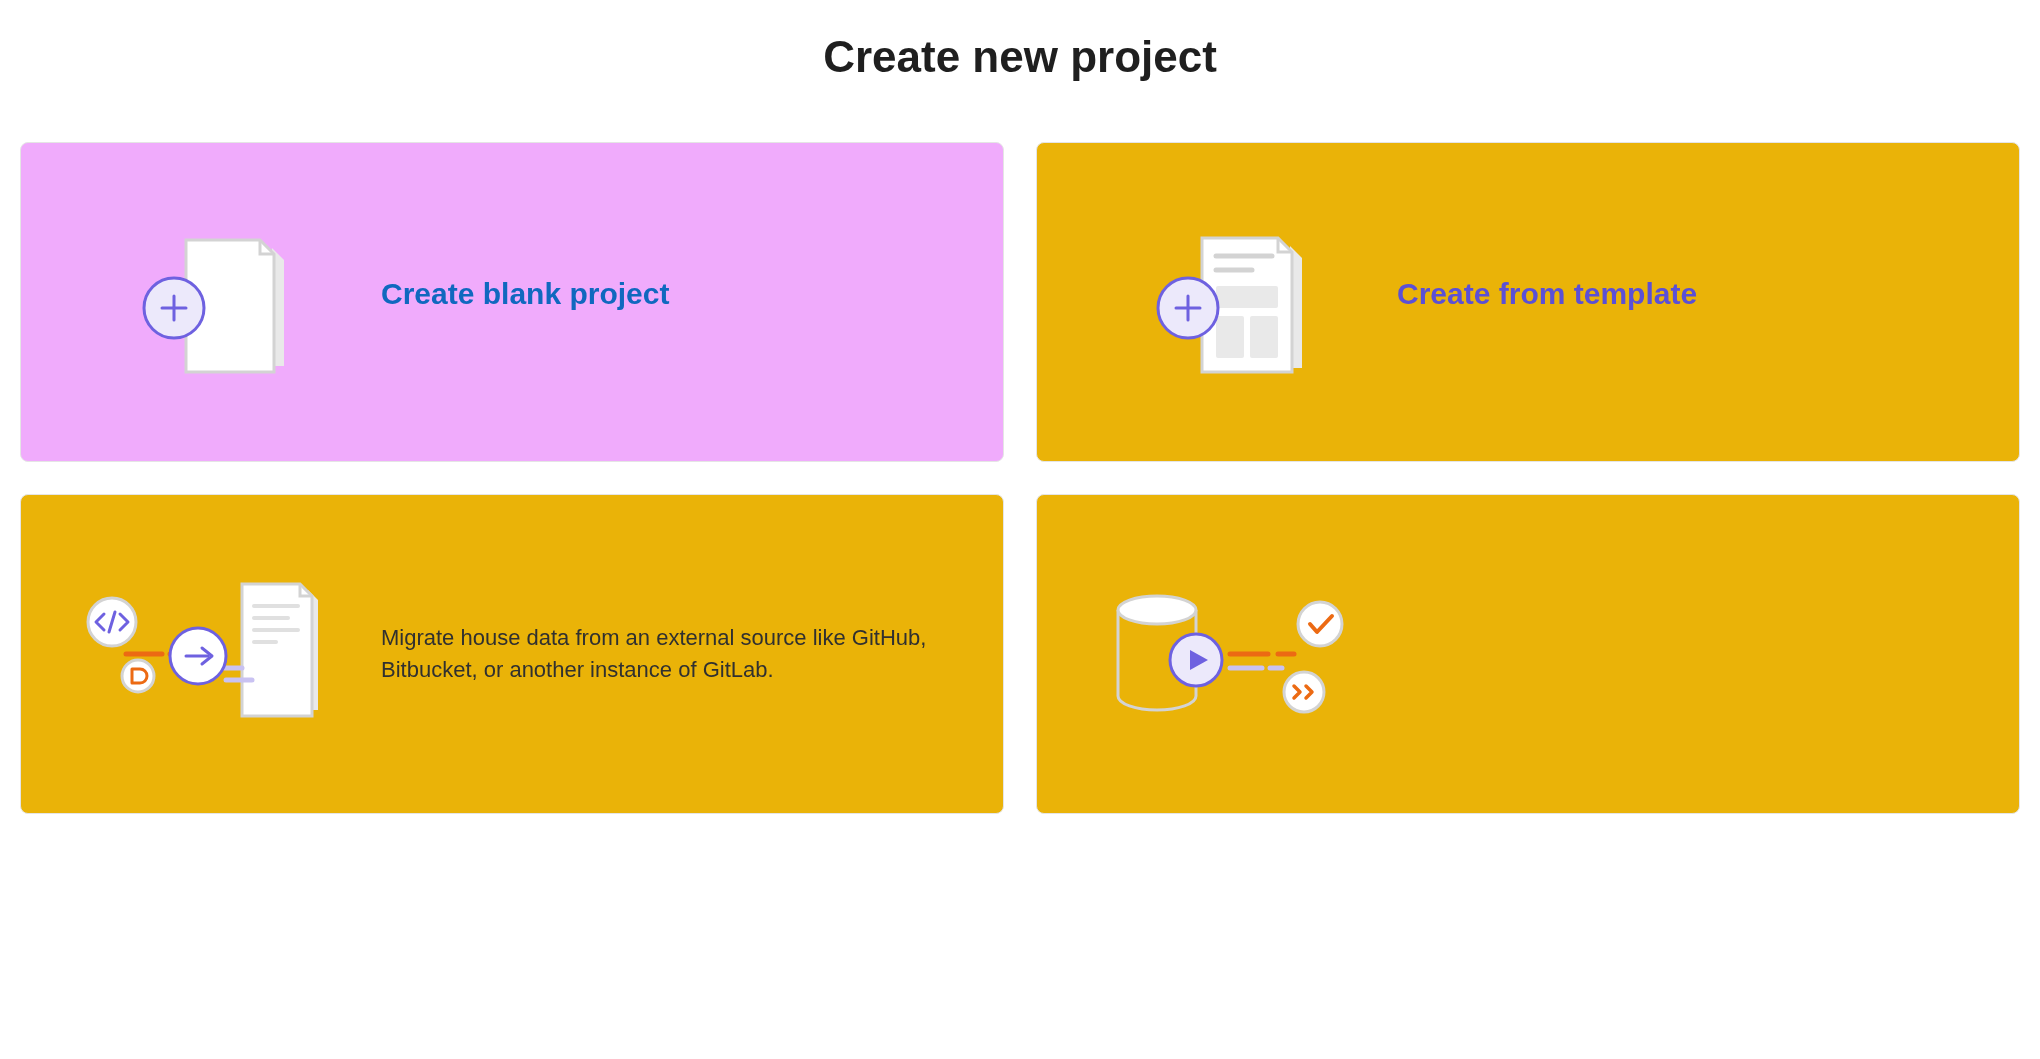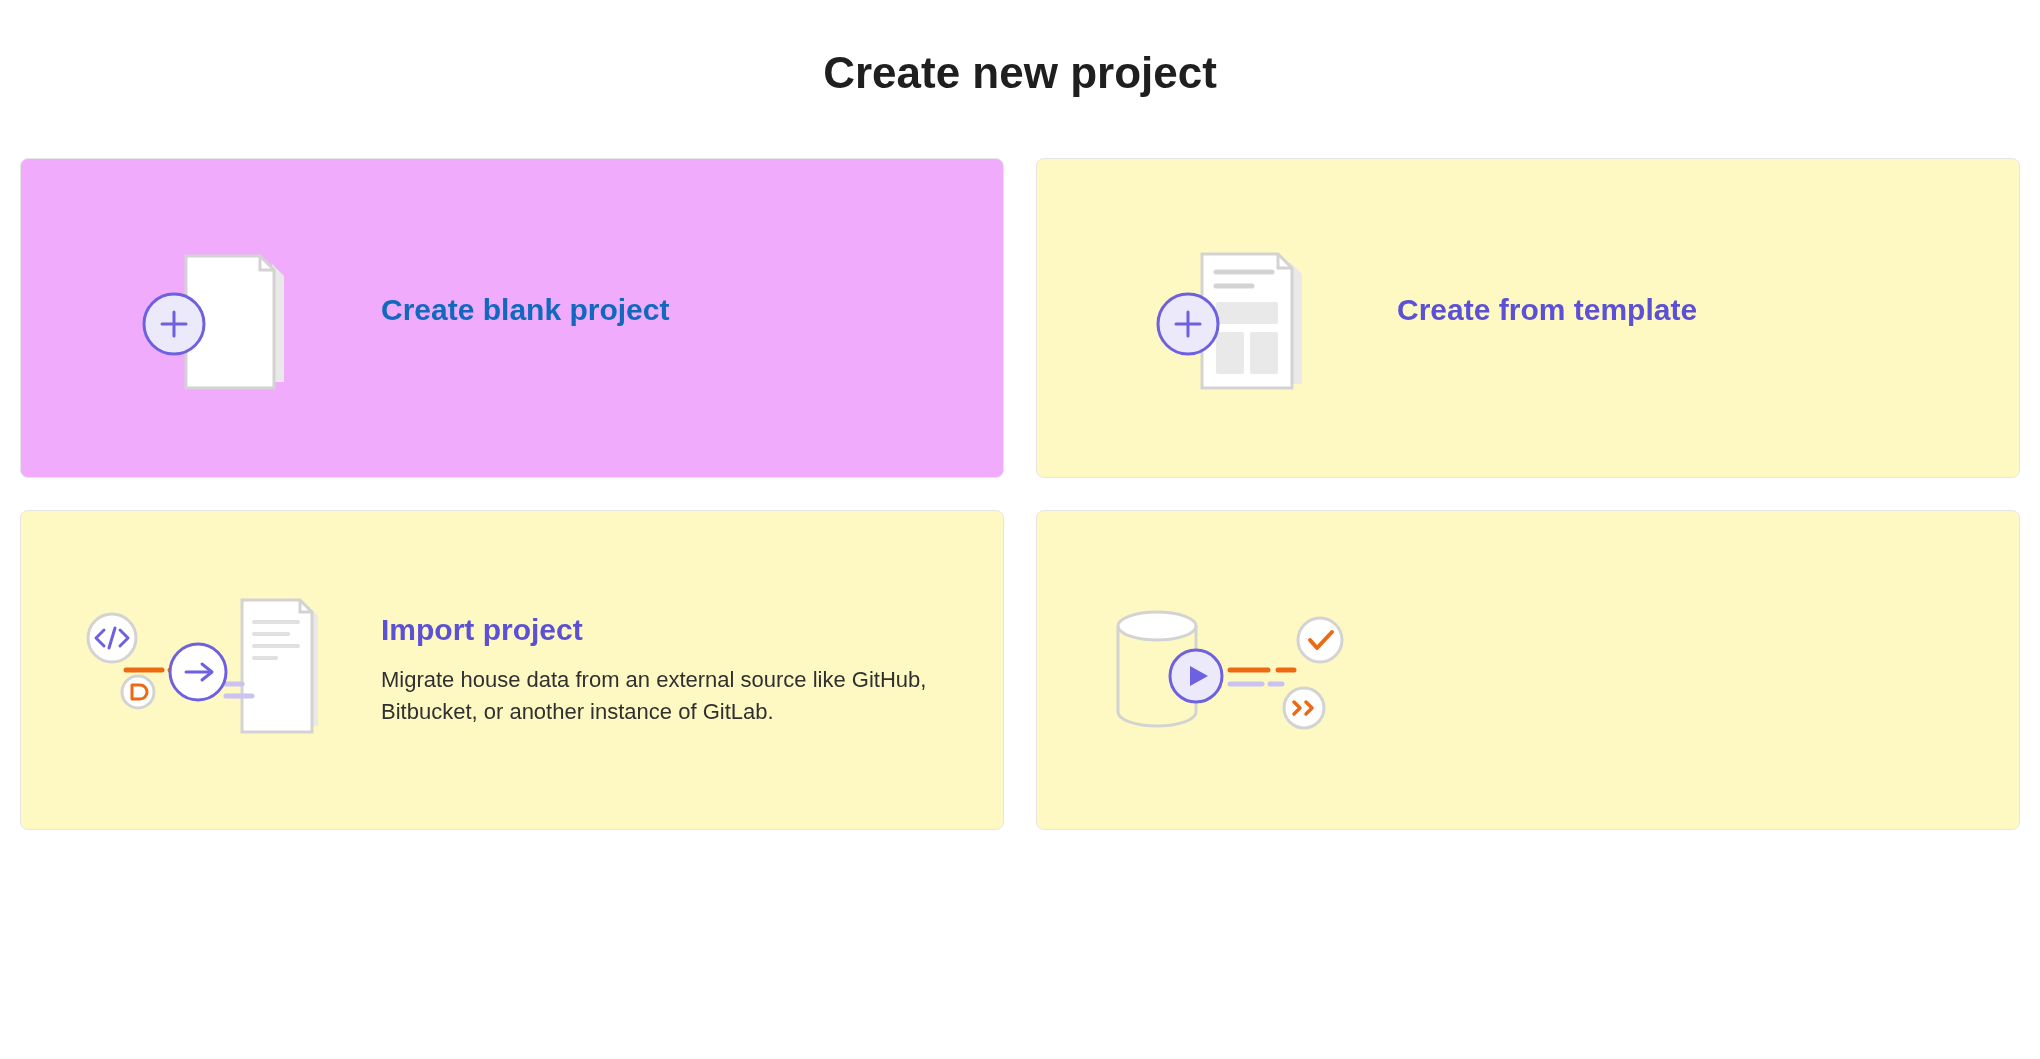--- a/index.html
+++ b/index.html
@@ -6,21 +6,21 @@
   html, body { width: 100%; height: 100%; }
   body {
     font-family: -apple-system, BlinkMacSystemFont, "Segoe UI", Helvetica, Arial, sans-serif;
     background: #ffffff;
     color: #303030;
     -webkit-font-smoothing: antialiased;
   }
   .page {
     width: 2040px;
     margin: 0 auto;
-    padding: 28px 20px 60px 20px;
+    padding: 12px 20px 60px 20px;
   }
   h1.page-title {
     text-align: center;
     font-size: 44px;
     font-weight: 700;
     color: #1f1f1f;
     margin: 20px 0 60px 0;
   }
   .grid {
     display: grid;
@@ -28,21 +28,21 @@
     gap: 32px;
   }
   .card {
     border: 1px solid #e5e5e5;
     border-radius: 8px;
     padding: 46px 50px 46px 40px;
     display: flex;
     align-items: center;
     min-height: 320px;
     cursor: pointer;
-    background: #fef9c3;
+    background: #eab308;
     transition: background .1s;
   }
   .card.hover {
     background: #f0abfc;
   }
   .illus {
     flex: 0 0 310px;
     height: 210px;
     display: flex;
     align-items: center;
@@ -136,21 +136,20 @@
           <line x1="104" y1="90" x2="120" y2="90" stroke="#ec6a13" stroke-width="5" stroke-linecap="round"></line>
           <line x1="150" y1="104" x2="176" y2="104" stroke="#c9c2f2" stroke-width="5" stroke-linecap="round"></line>
           <line x1="160" y1="116" x2="186" y2="116" stroke="#c9c2f2" stroke-width="5" stroke-linecap="round"></line>
 
           <circle cx="132" cy="92" r="28" fill="#ffffff" stroke="#6e61e0" stroke-width="3"></circle>
           <line x1="120" y1="92" x2="142" y2="92" stroke="#6e61e0" stroke-width="3" stroke-linecap="round"></line>
           <path d="M136 84 L146 92 L136 100" fill="none" stroke="#6e61e0" stroke-width="3" stroke-linecap="round" stroke-linejoin="round"></path>
         </svg>
       </div>
       <div class="text-col">
-        <h2 class="card-title">Import project</h2>
         <p class="card-desc">Migrate house data from an external source like GitHub, Bitbucket, or another instance of GitLab.</p>
       </div>
     </div>
 
     <div class="card">
       <div class="illus">
         <svg width="300" height="180" viewBox="0 0 300 180" aria-hidden="true">
 
           <path d="M36 46 L36 132" fill="none" stroke="#d3d3d3" stroke-width="3"></path>
           <path d="M114 46 L114 132" fill="none" stroke="#d3d3d3" stroke-width="3"></path>

